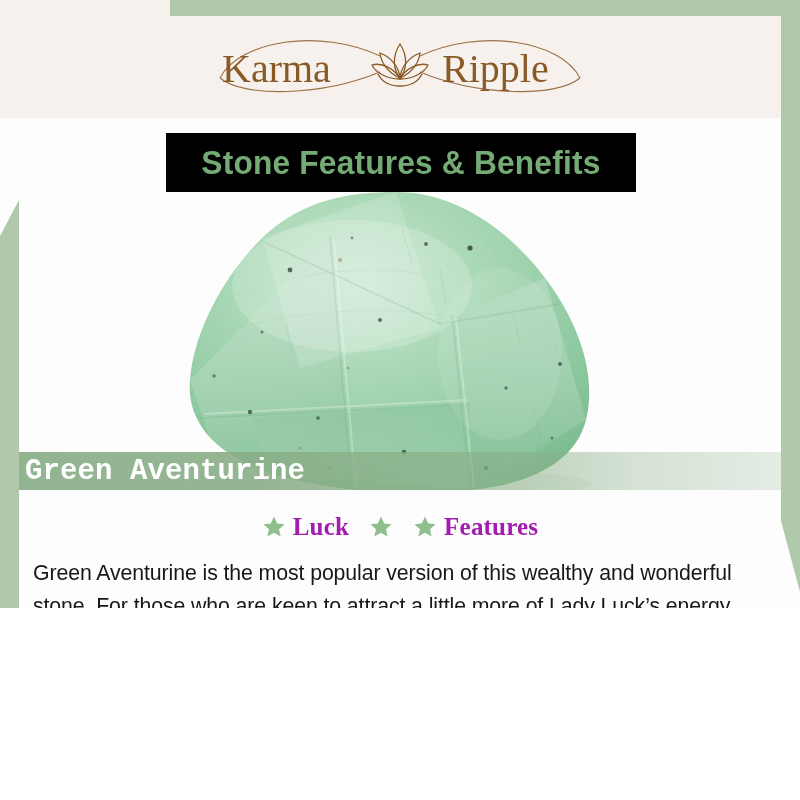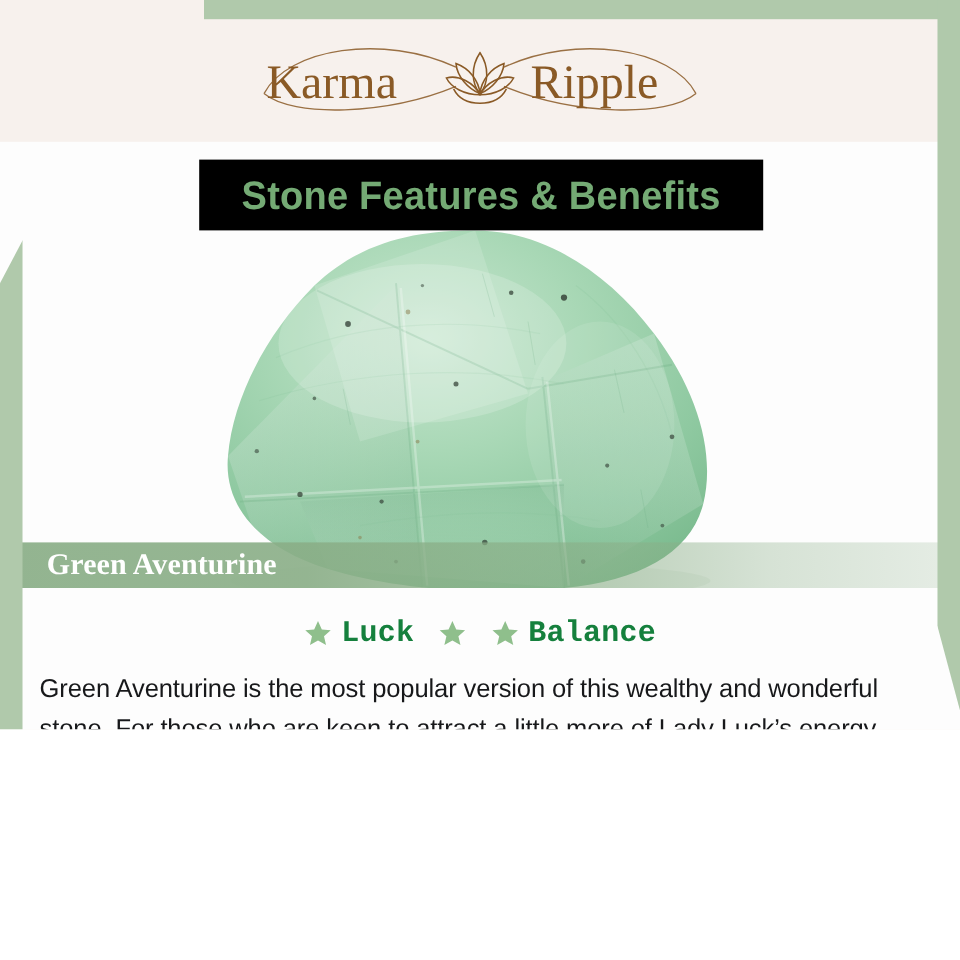--- a/index.html
+++ b/index.html
@@ -131,25 +131,25 @@
     inset: 0;
     background: linear-gradient(90deg,
         rgba(138,174,135,0.92) 0%,
         rgba(138,174,135,0.90) 32%,
         rgba(138,174,135,0.62) 58%,
         rgba(138,174,135,0.34) 80%,
         rgba(138,174,135,0.20) 100%);
   }
   .name-text {
     position: relative;
-    margin-left: 39px;
+    margin-left: 25px;
     color: #ffffff;
-    font-family: Liberation Serif, serif;
+    font-family: Liberation Mono, monospace;
     font-weight: bold;
-    font-size: 25px;
+    font-size: 29px;
     letter-spacing: 0.1px;
   }
 
   
   .content {
     position: absolute;
     left: 0;
     top: 490px;
     width: 800px;
     height: 292px;
@@ -163,22 +163,22 @@
     gap: 20px;
     margin-top: 23px;
   }
   .kw {
     display: flex;
     align-items: center;
     gap: 7px;
   }
   .kw-star { display: block; width: 24px; height: 24px; }
   .kw-label {
-    color: #15803d;
-    font-family: Liberation Mono, monospace;
+    color: #a21caf;
+    font-family: Liberation Serif, serif;
     font-weight: bold;
     font-size: 25px;
     letter-spacing: 0.2px;
     white-space: nowrap;
   }
   .body-text {
     margin: 16px 33px 0 33px;
     color: #17181a;
     font-family: "Liberation Sans Narrow", "Liberation Sans", sans-serif;
     font-size: 21.5px;
@@ -353,21 +353,21 @@
       <div class="kw">
         <svg class="kw-star" viewBox="0 0 24 24">
           <polygon points="12,1.6 15.2,8.6 22.6,9.3 17,14.2 18.7,21.6 12,17.7 5.3,21.6 7,14.2 1.4,9.3 8.8,8.6" fill="#8fbf8c"></polygon>
         </svg>
       </div>
 
       <div class="kw">
         <svg class="kw-star" viewBox="0 0 24 24">
           <polygon points="12,1.6 15.2,8.6 22.6,9.3 17,14.2 18.7,21.6 12,17.7 5.3,21.6 7,14.2 1.4,9.3 8.8,8.6" fill="#8fbf8c"></polygon>
         </svg>
-        <span class="kw-label">Balance</span>
+        <span class="kw-label">Features</span>
       </div>
 
     </div>
 
     <p class="body-text">Green Aventurine is the most popular version of this wealthy and wonderful stone. For those who are keen to attract a little more of Lady Luck’s energy into their world, Green Aventurine is the stone to turn to. Along with being a talisman of good fortune, this stone is also ready to soothe the soul, regulate your energy, and keep your heart open and ready to receive.</p>
   </div>
 
   <div class="frame-tr">
     <div class="bar-top"></div>
     <div class="bar-right"></div>

